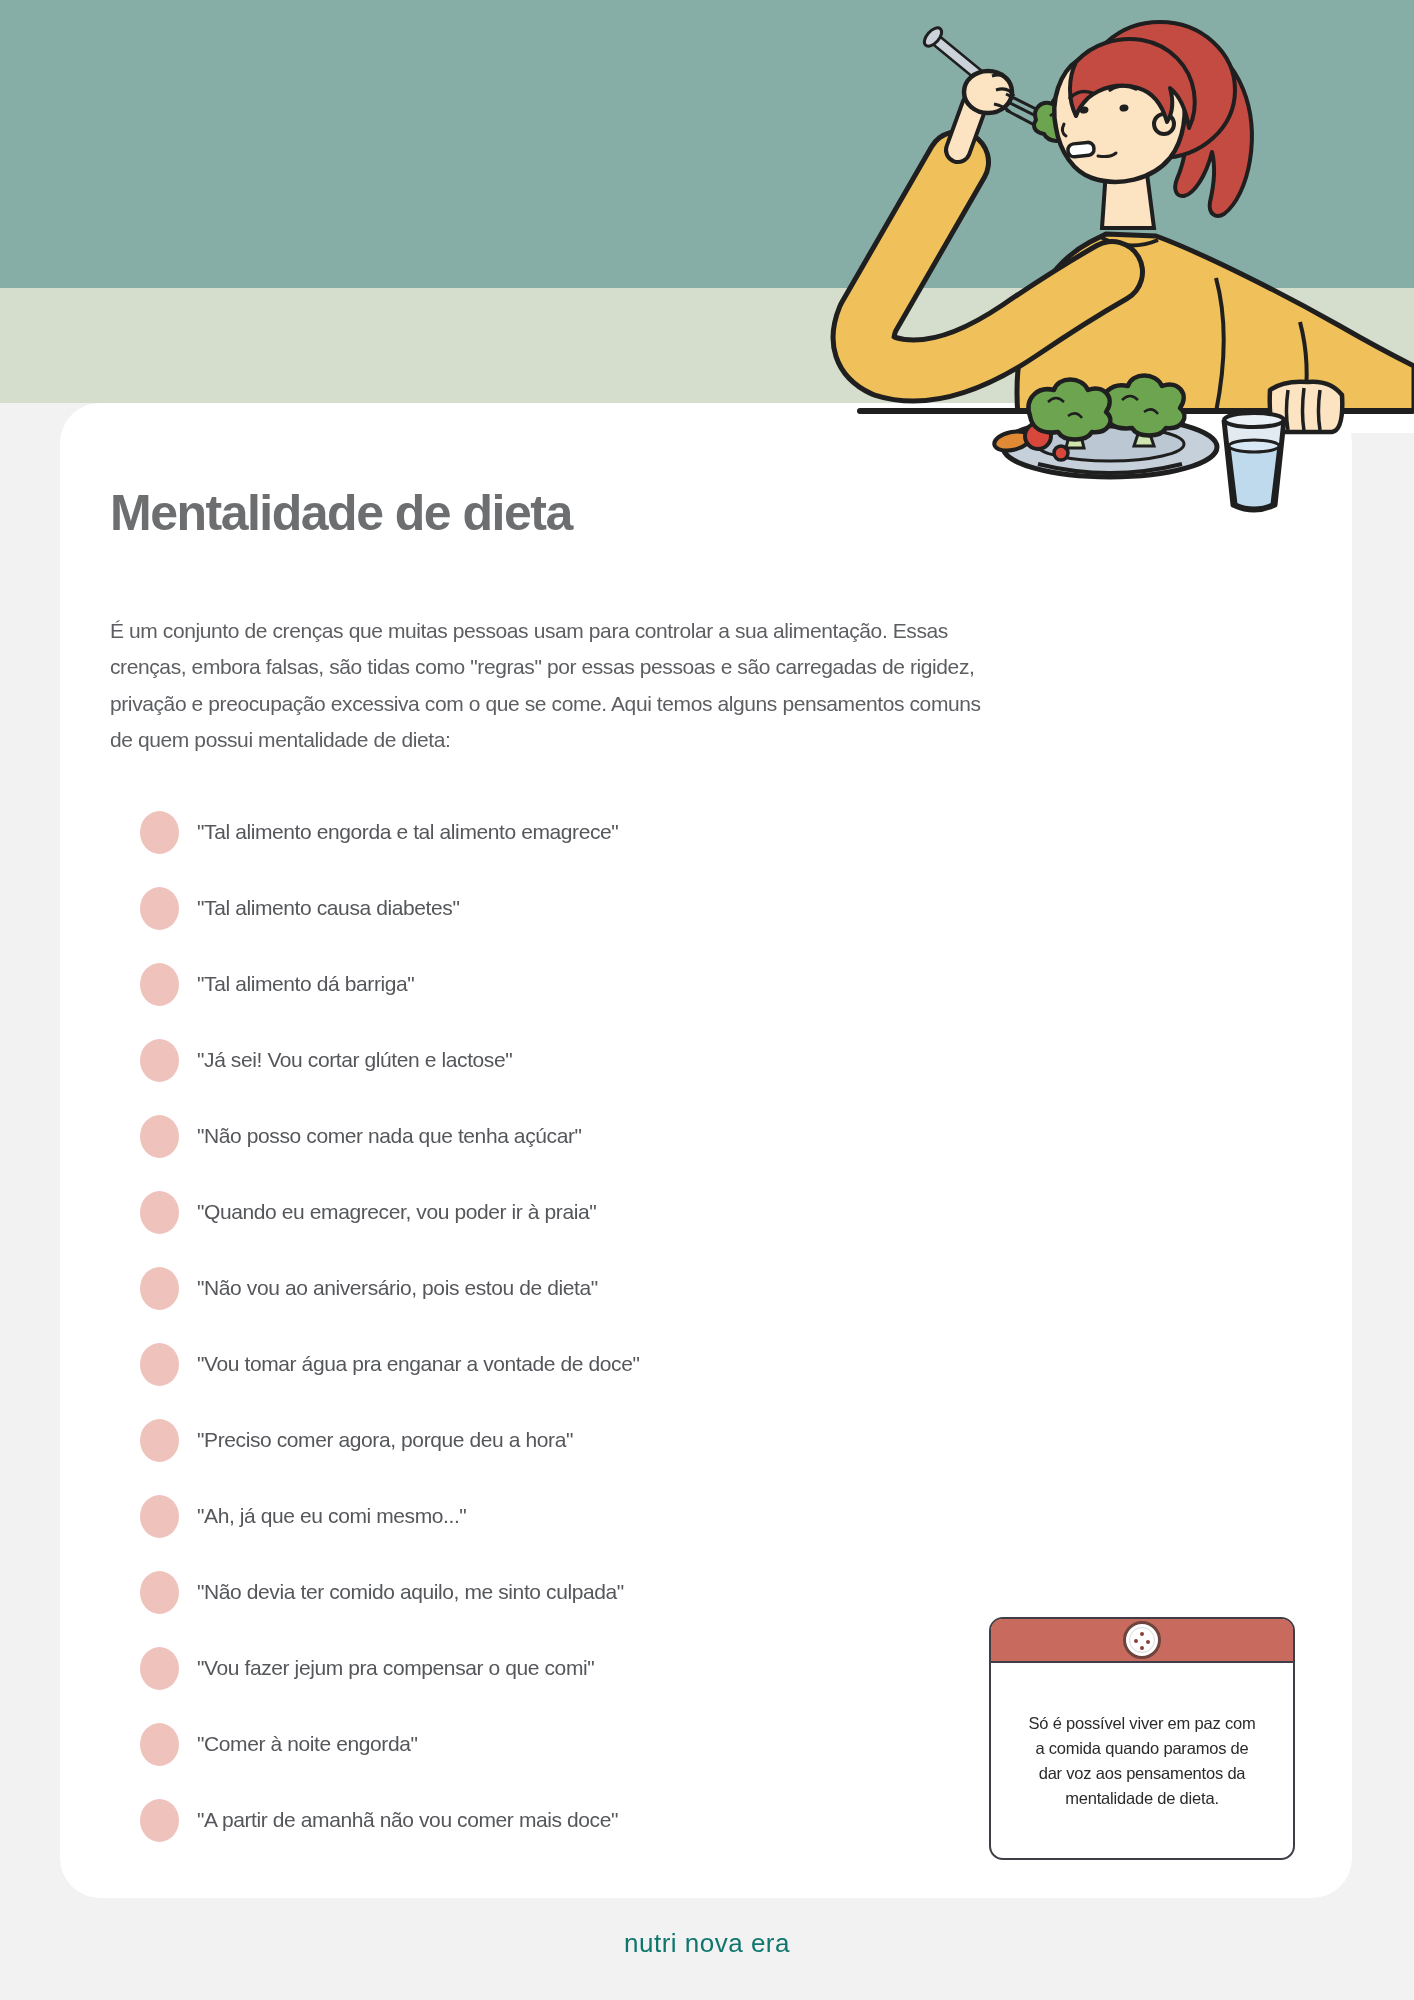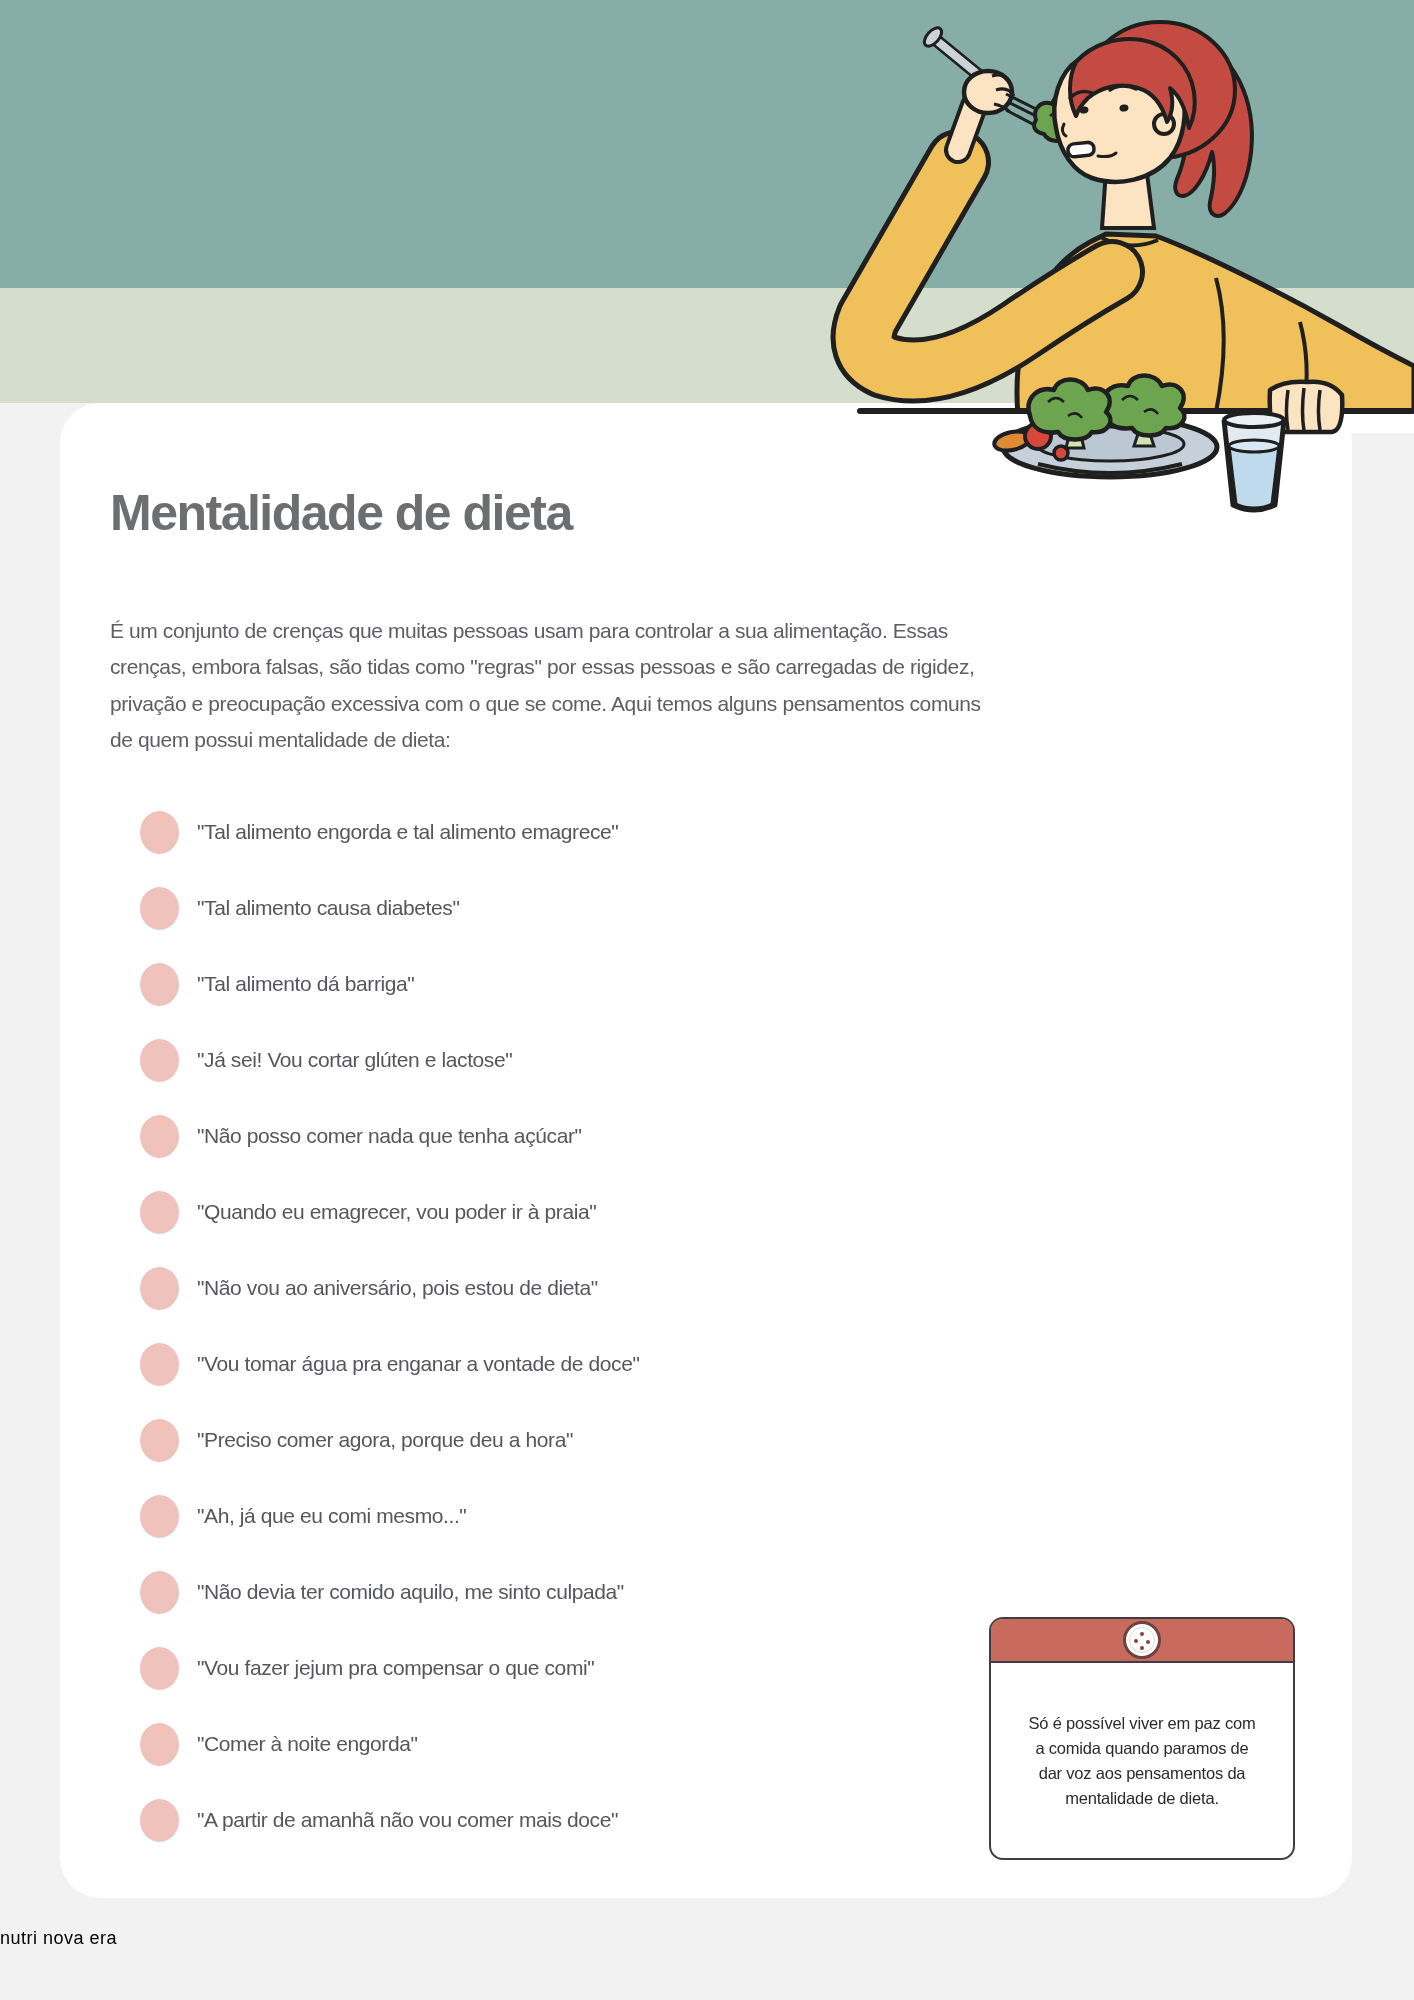--- a/index.html
+++ b/index.html
@@ -61,22 +61,22 @@
   }
   .note-body{
     flex:1;display:flex;align-items:center;justify-content:center;
     padding:8px 14px;
   }
   .note-text{
     font-size:16.5px;line-height:25px;color:#2B2B2B;text-align:center;
     white-space:pre-line;letter-spacing:-0.2px;
   }
   .footer{
-    position:absolute;left:0;top:1928px;width:1414px;
-    font-size:18px;color:#000000;letter-spacing:0.5px;
+    position:absolute;left:0;top:1928px;width:1414px;text-align:center;
+    font-size:26px;color:#0f766e;letter-spacing:0.5px;
   }
 </style>
 </head>
 <body>
 
 <div class="page">
 
   <div class="band-teal"></div>
   <div class="band-sage"></div>
 

